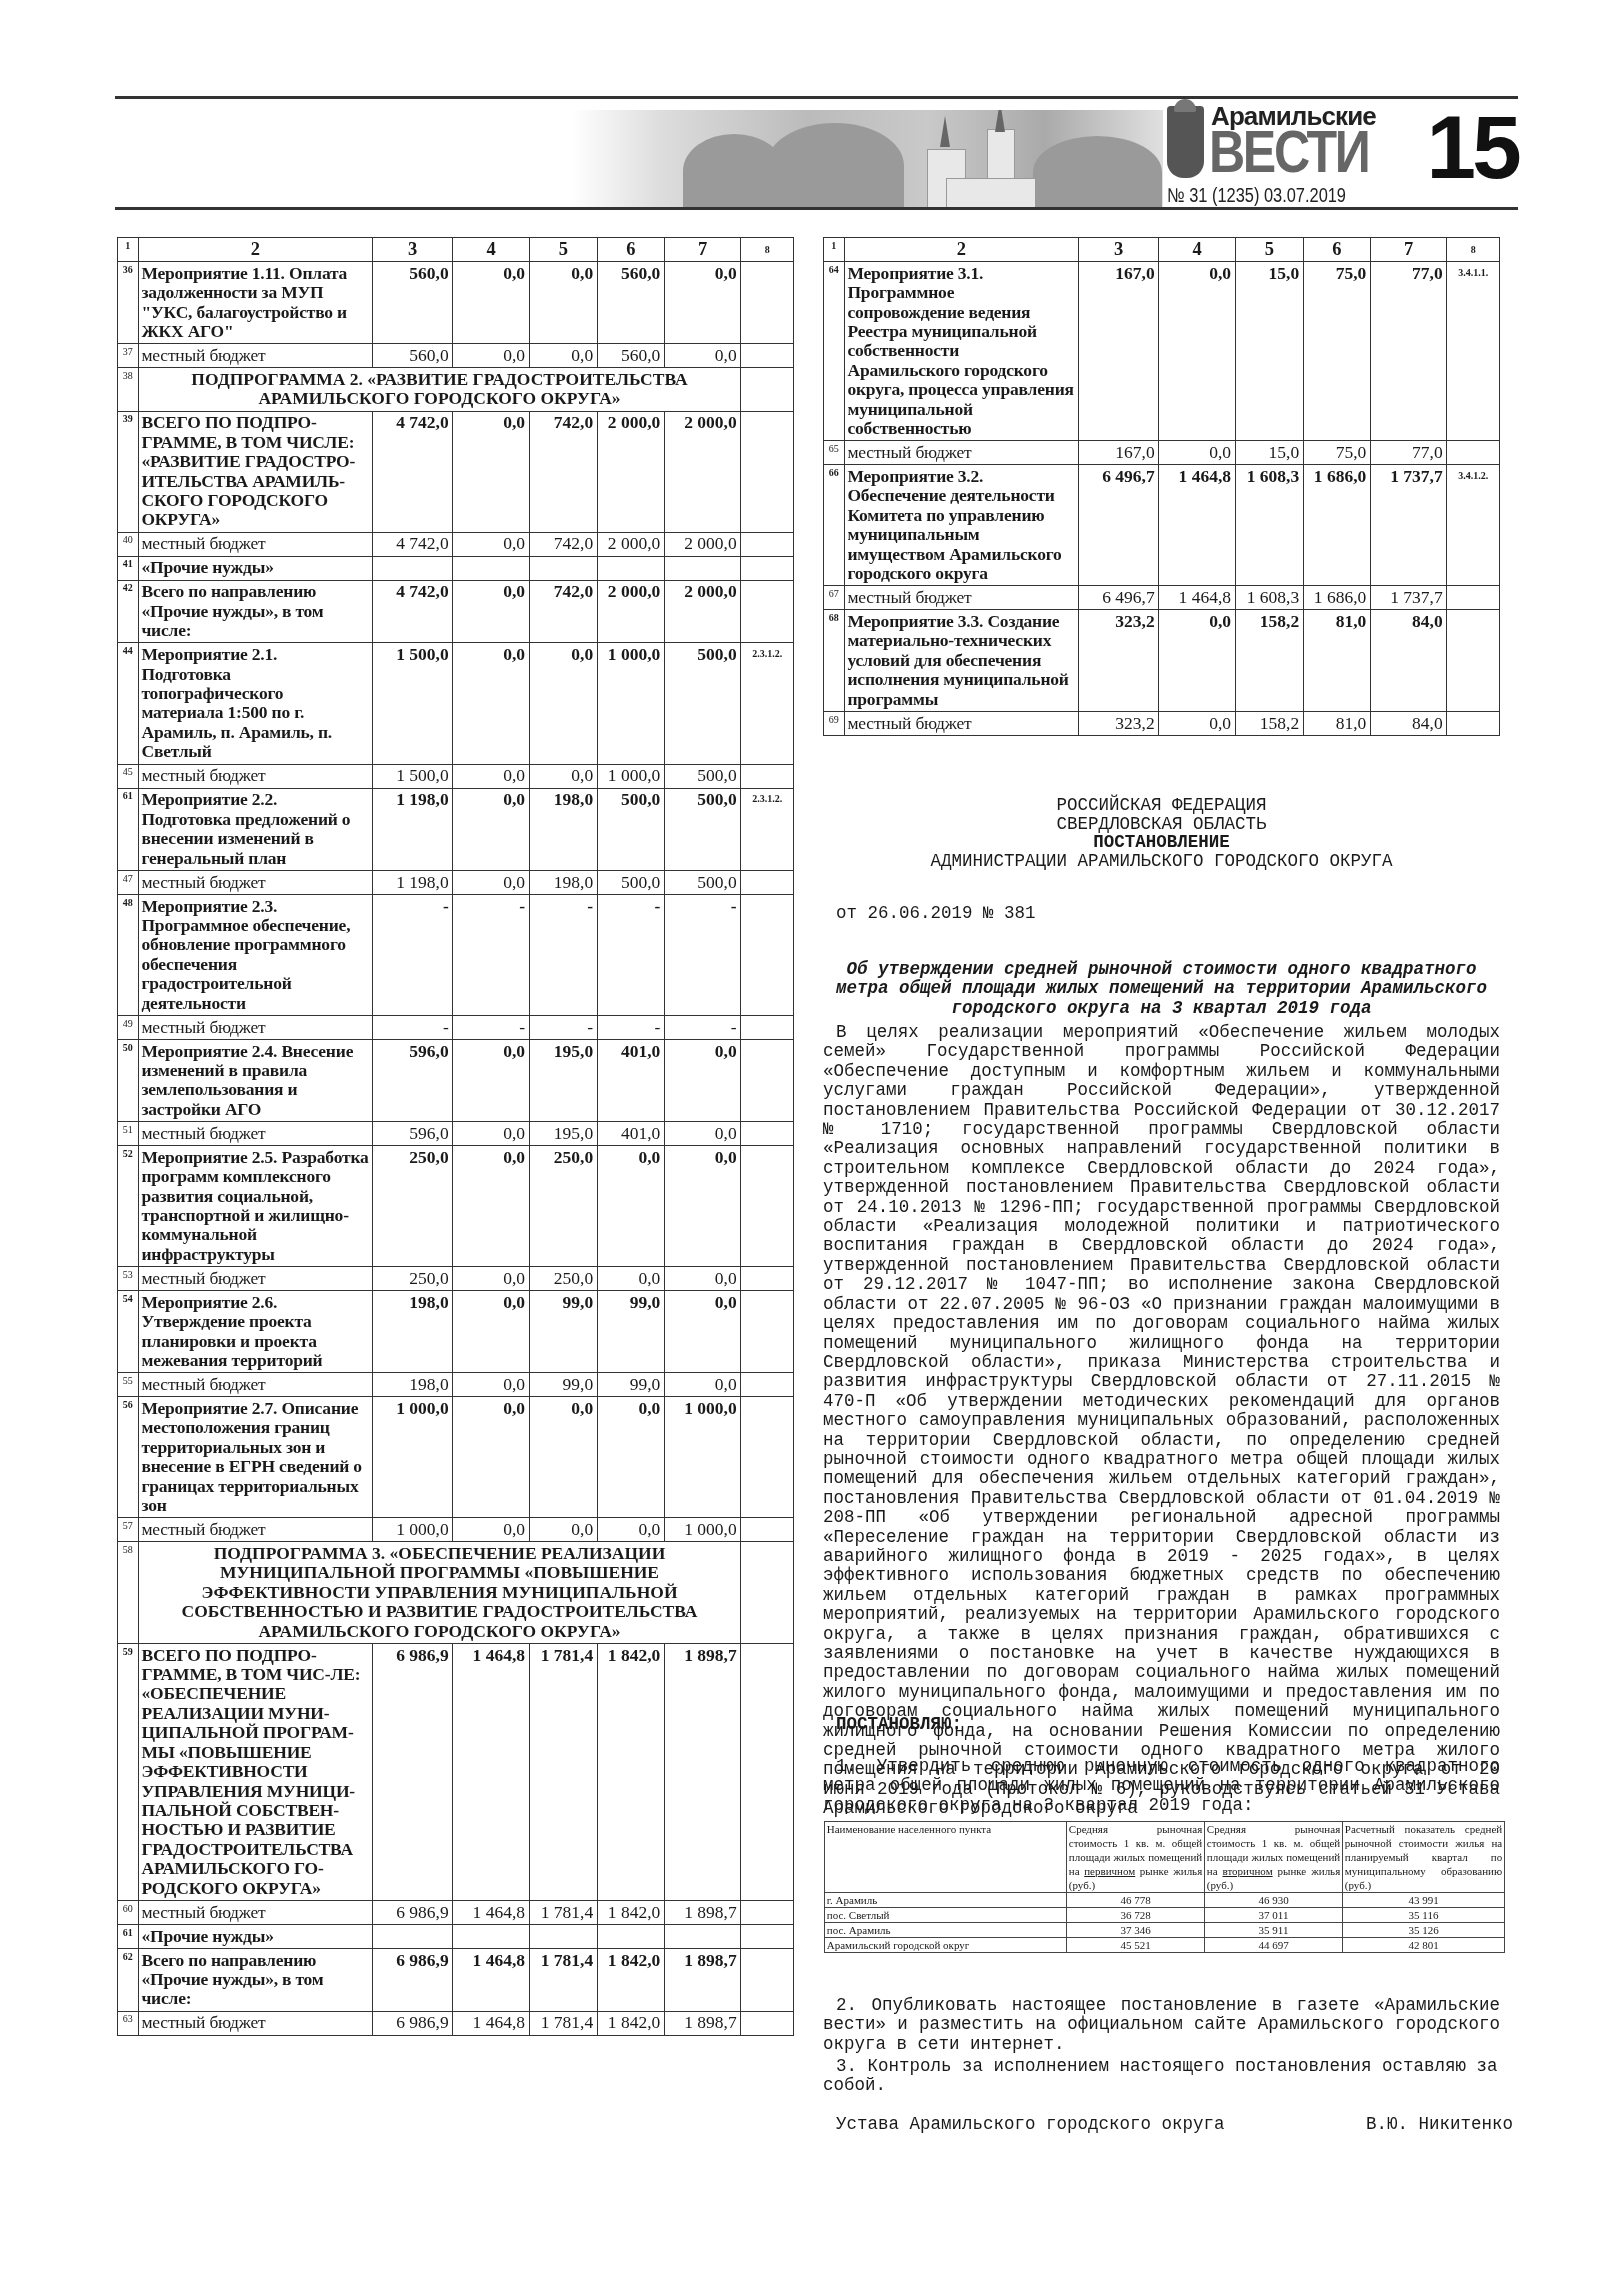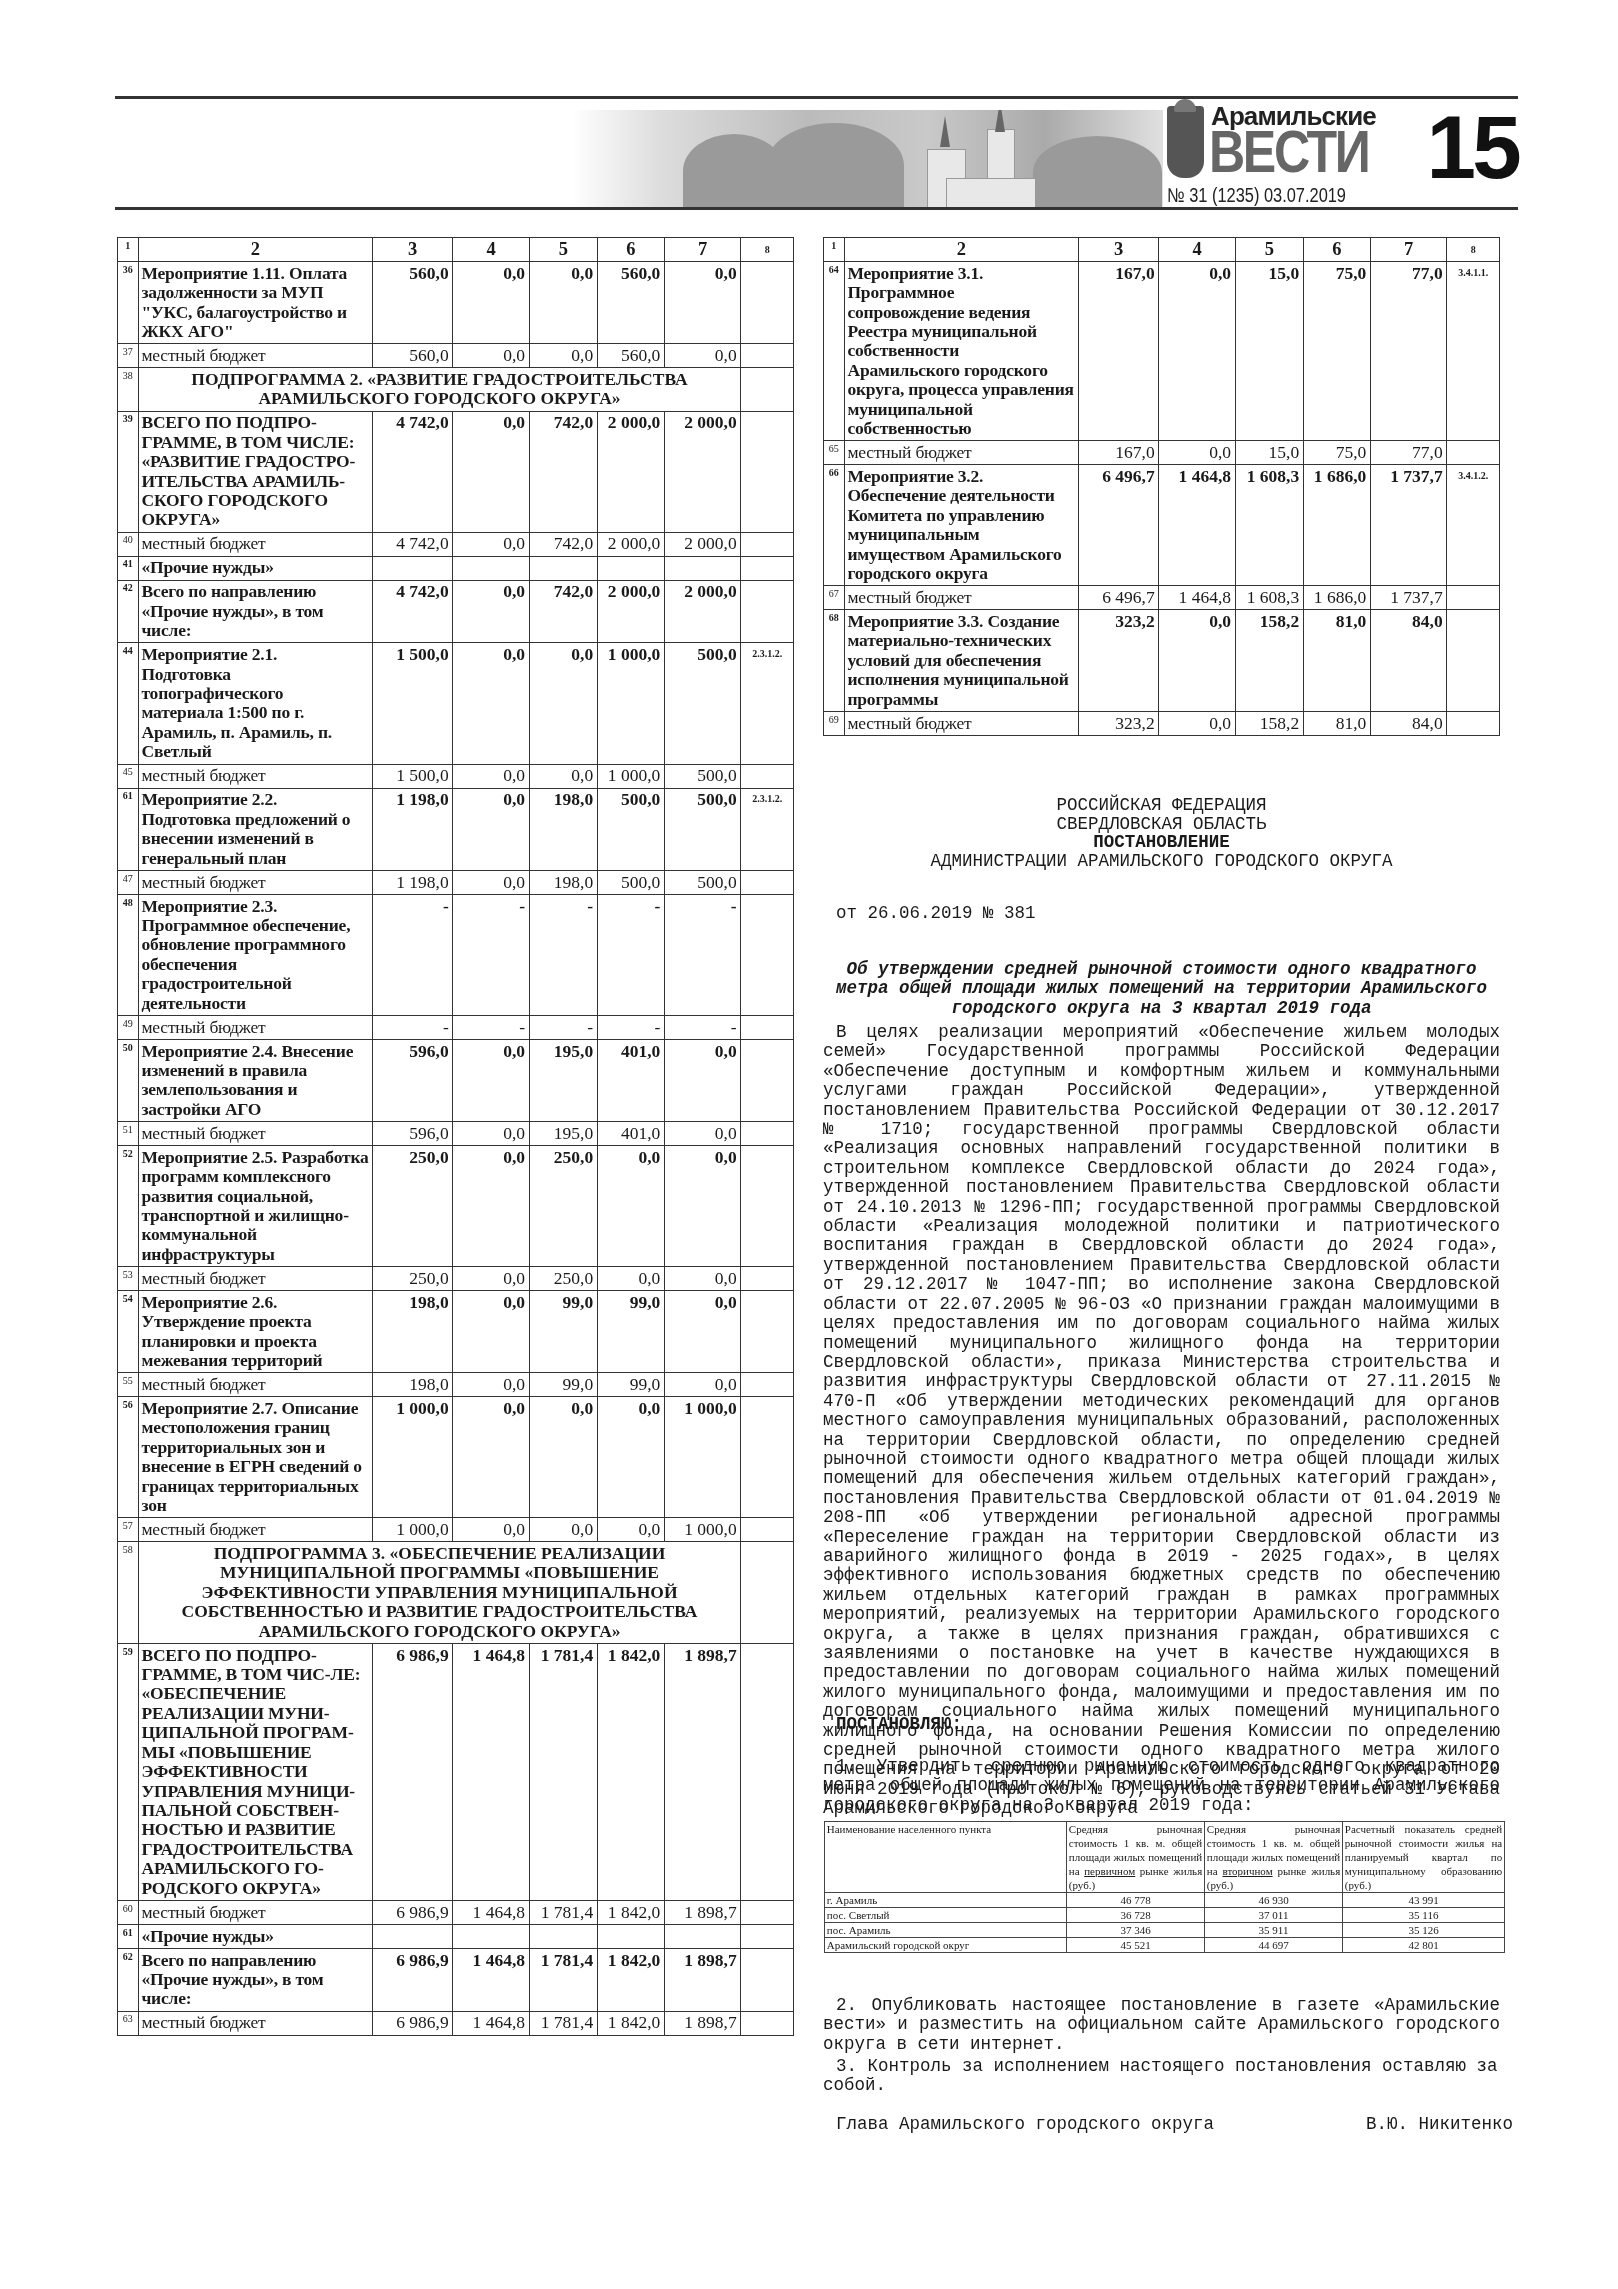--- a/index.html
+++ b/index.html
@@ -503,16 +503,16 @@
         <td class="num">45 521</td>
         <td class="num">44 697</td>
         <td class="num">42 801</td>
       </tr>
 </tbody>
   </table>
 
 <div class="doc item2">2. Опубликовать настоящее постановление в газете «Арамильские вести» и разместить на официальном сайте Арамильского городского округа в сети интернет.</div>
 <div class="doc item3">3. Контроль за исполнением настоящего постановления оставляю за собой.</div>
 <div class="doc signature">
-  <span>Глава Арамильского городского округа</span>
+  <span>Устава Арамильского городского округа</span>
   <span>В.Ю. Никитенко</span>
 </div>
 
 
 </body></html>

